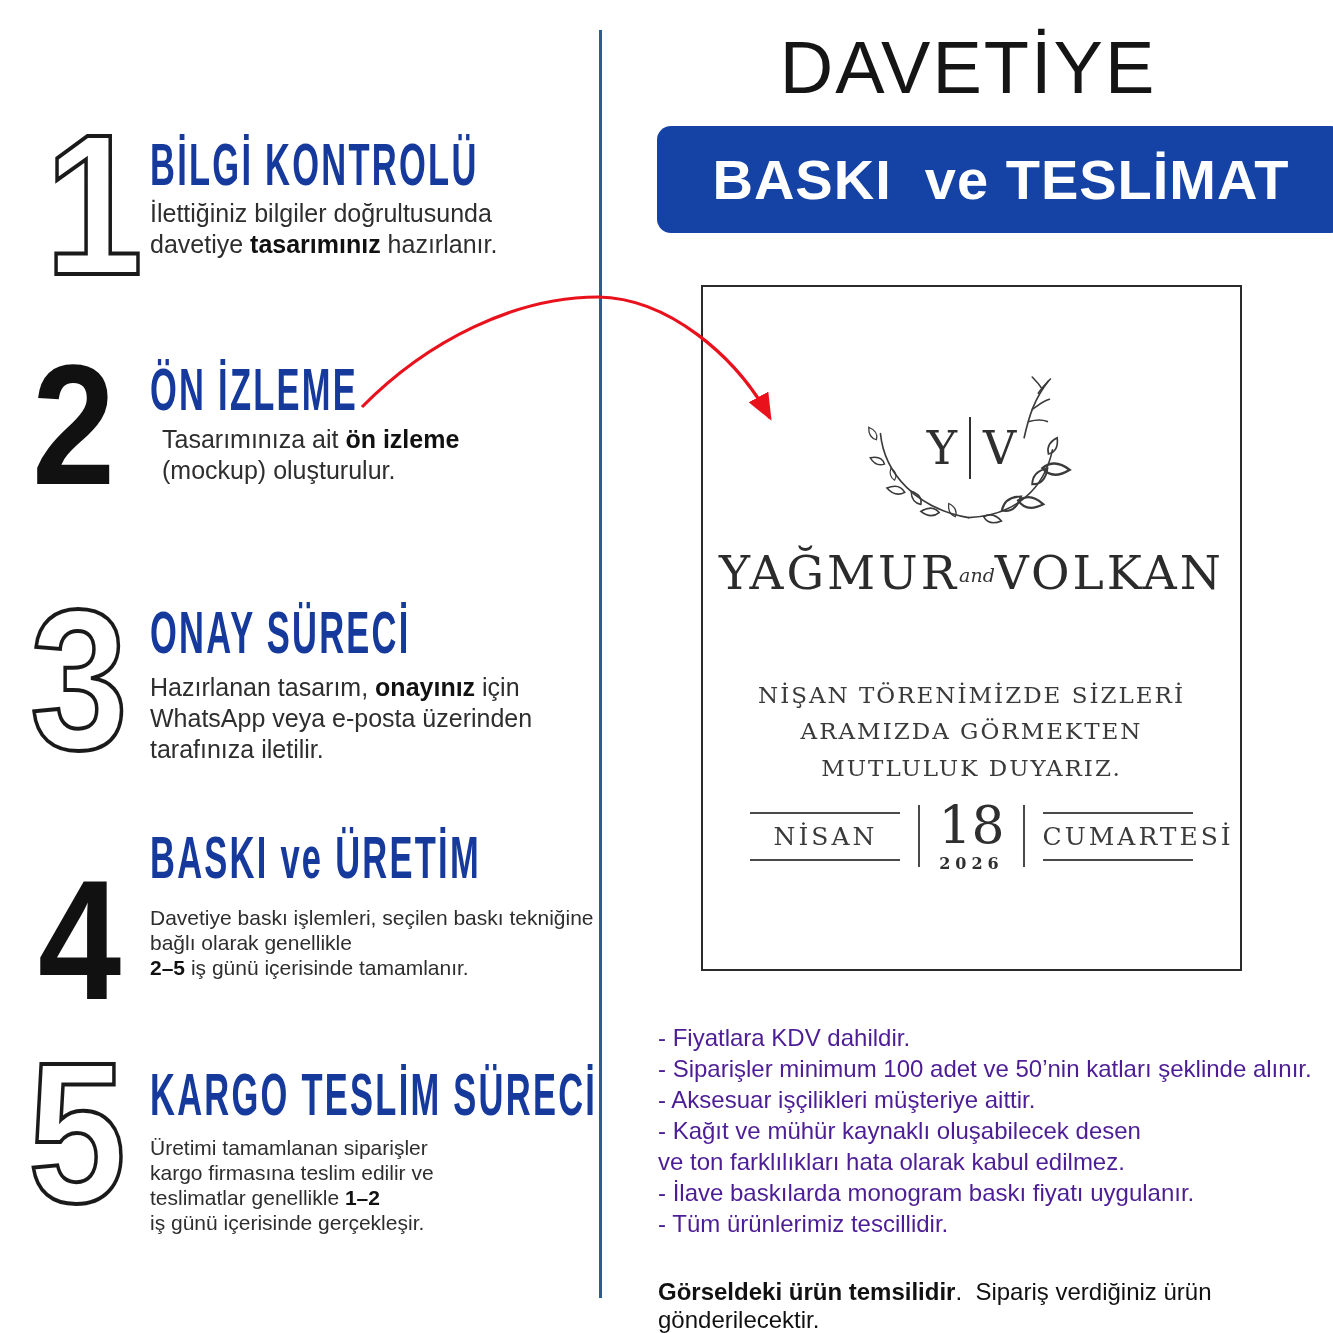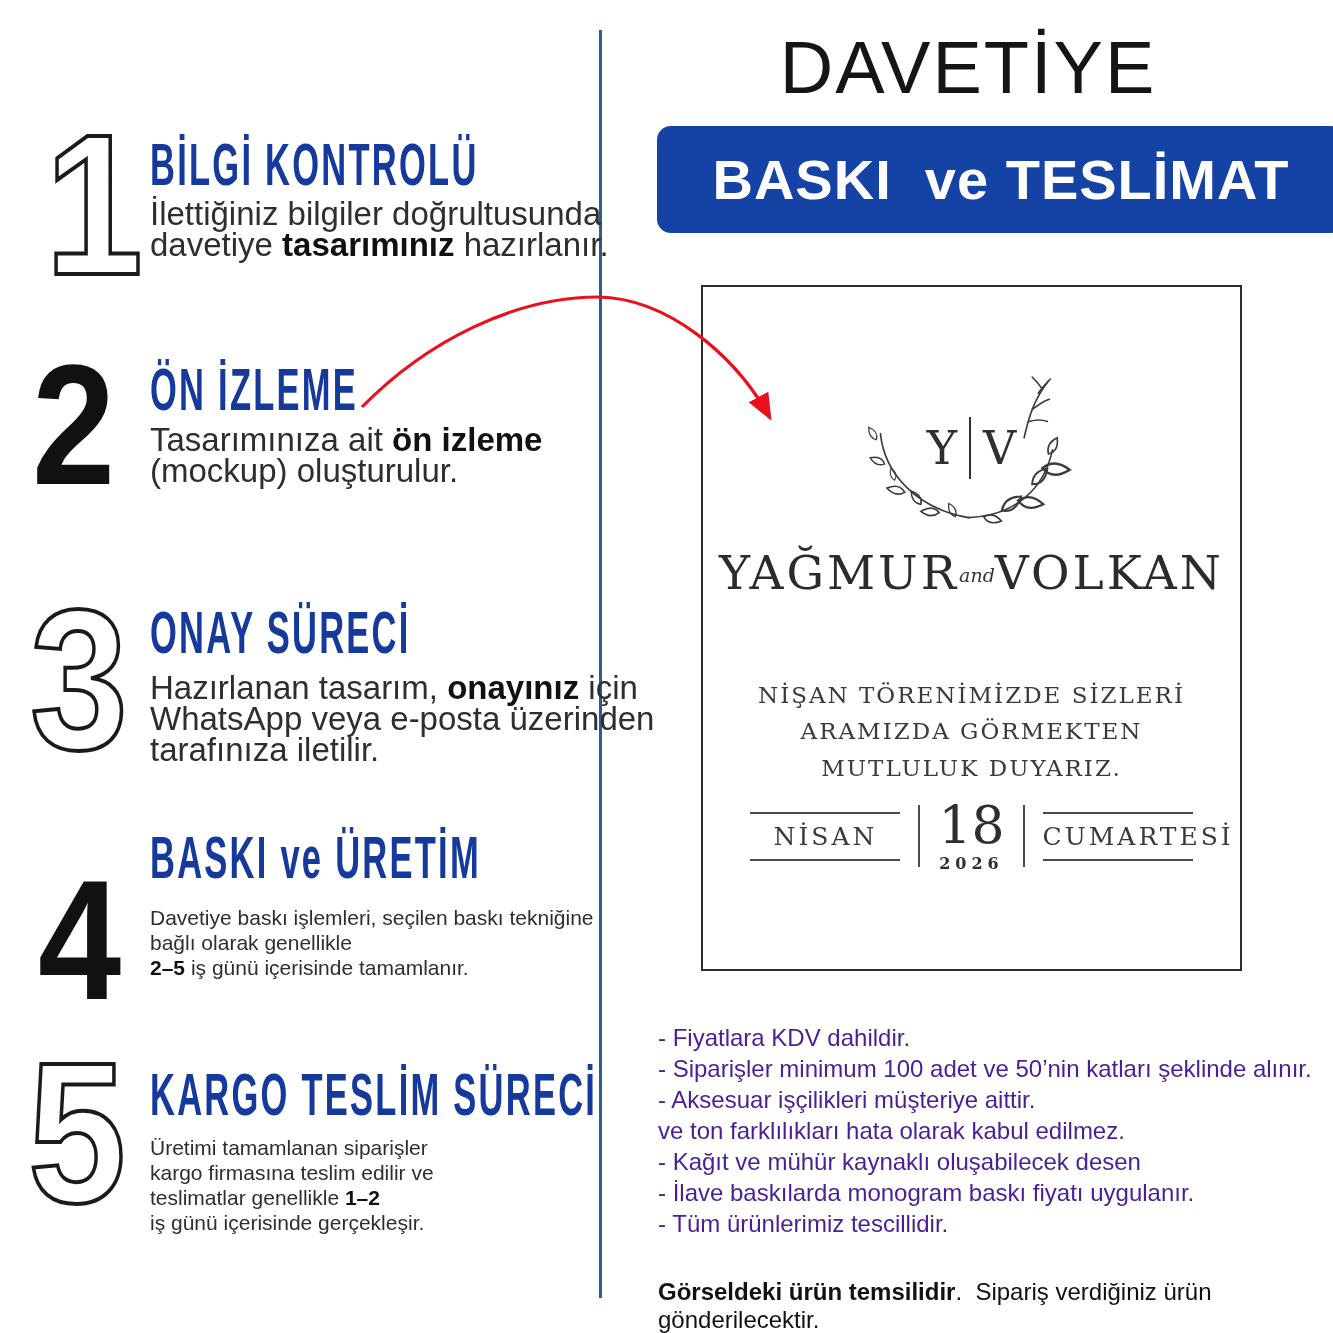--- a/index.html
+++ b/index.html
@@ -15,21 +15,21 @@
     font-weight:700;font-size:170px;line-height:1;letter-spacing:-4px;
     transform:scale(0.88,1);transform-origin:left top;color:var(--number_solid);
   }
   .step-num.outline{
     font-size:200px;color:#fff;-webkit-text-stroke:4px var(--number_outline_stroke);
   }
   .step-title{
     font-weight:700;font-size:46px;line-height:1;letter-spacing:3px;
     color:var(--accent);transform:scale(0.75,1.3);transform-origin:left top;white-space:nowrap;
   }
-  .step-body{font-size:33px;line-height:31px;color:#2e2e2e;white-space:nowrap;}
+  .step-body{font-size:25px;line-height:31px;color:#2e2e2e;white-space:nowrap;}
   .step-body.small{font-size:21px;line-height:25px;}
   .step-body b{color:#111;}
   
   #main-title{left:635px;top:25px;width:666px;text-align:center;
     font-size:74px;font-weight:400;letter-spacing:2px;color:#151515;}
   #badge{left:657px;top:126px;width:688px;height:107px;border-radius:14px;
     background:var(--badge);display:flex;align-items:center;justify-content:center;}
   #badge .badge-label{color:#fff;font-weight:700;font-size:56px;letter-spacing:1px;white-space:pre;}
   
   #card{left:701px;top:285px;width:537px;height:682px;border:2px solid #2b2b2b;background:#fff;
@@ -63,21 +63,21 @@
 <div id="canvas">
 
   <div id="divider" class="abs"></div>
 
   <div class="abs step-num outline" style="left:45px;top:105px;">1</div>
   <div class="abs step-title" style="left:150px;top:134px;">BİLGİ KONTROLÜ</div>
   <div class="abs step-body" style="left:150px;top:198px;">İlettiğiniz bilgiler doğrultusunda<br>davetiye <b>tasarımınız</b> hazırlanır.</div>
 
   <div class="abs step-num" style="left:32px;top:340px;">2</div>
   <div class="abs step-title" style="left:150px;top:359px;">ÖN İZLEME</div>
-  <div class="abs step-body" style="left:150px;top:424px;">Tasarımınıza ait <b>ön izleme</b><br>(mockup) oluşturulur.</div>
+  <div class="abs step-body" style="left:162px;top:424px;">Tasarımınıza ait <b>ön izleme</b><br>(mockup) oluşturulur.</div>
 
   <div class="abs step-num outline" style="left:30px;top:580px;">3</div>
   <div class="abs step-title" style="left:150px;top:602px;">ONAY SÜRECİ</div>
   <div class="abs step-body" style="left:150px;top:672px;">Hazırlanan tasarım, <b>onayınız</b> için<br>WhatsApp veya e-posta üzerinden<br>tarafınıza iletilir.</div>
 
   <div class="abs step-num" style="left:38px;top:855px;">4</div>
   <div class="abs step-title" style="left:150px;top:827px;">BASKI ve ÜRETİM</div>
   <div class="abs step-body small" style="left:150px;top:905px;">Davetiye baskı işlemleri, seçilen baskı tekniğine<br>bağlı olarak genellikle<br><b>2–5</b> iş günü içerisinde tamamlanır.</div>
 
   <div class="abs step-num outline" style="left:28px;top:1033px;">5</div>
@@ -147,22 +147,22 @@
       </div>
       <div class="date-vbar"></div>
       <div class="date-side">CUMARTESİ</div>
     </div>
   </div>
 
   <div id="notes" class="abs">
     <div class="note-line">- Fiyatlara KDV dahildir.</div>
     <div class="note-line">- Siparişler minimum 100 adet ve 50’nin katları şeklinde alınır.</div>
     <div class="note-line">- Aksesuar işçilikleri müşteriye aittir.</div>
+    <div class="note-line">- Kağıt ve mühür kaynaklı oluşabilecek desen</div>
     <div class="note-line">ve ton farklılıkları hata olarak kabul edilmez.</div>
-    <div class="note-line">- Kağıt ve mühür kaynaklı oluşabilecek desen</div>
     <div class="note-line">- İlave baskılarda monogram baskı fiyatı uygulanır.</div>
     <div class="note-line">- Tüm ürünlerimiz tescillidir.</div>
   </div>
 
   <div id="footer" class="abs"><b>Görseldeki ürün temsilidir</b><span>.  Sipariş verdiğiniz ürün gönderilecektir.</span></div>
 
   <svg id="arrow-overlay" class="abs" width="1333" height="1333" viewBox="0 0 1333 1333">
     <defs>
       <marker id="arrowhead" markerWidth="10" markerHeight="9" refX="7.5" refY="3.5" orient="auto">
         <path d="M0 0 L8.5 3.5 L0 7 Z" fill="var(--arrow)"></path>

